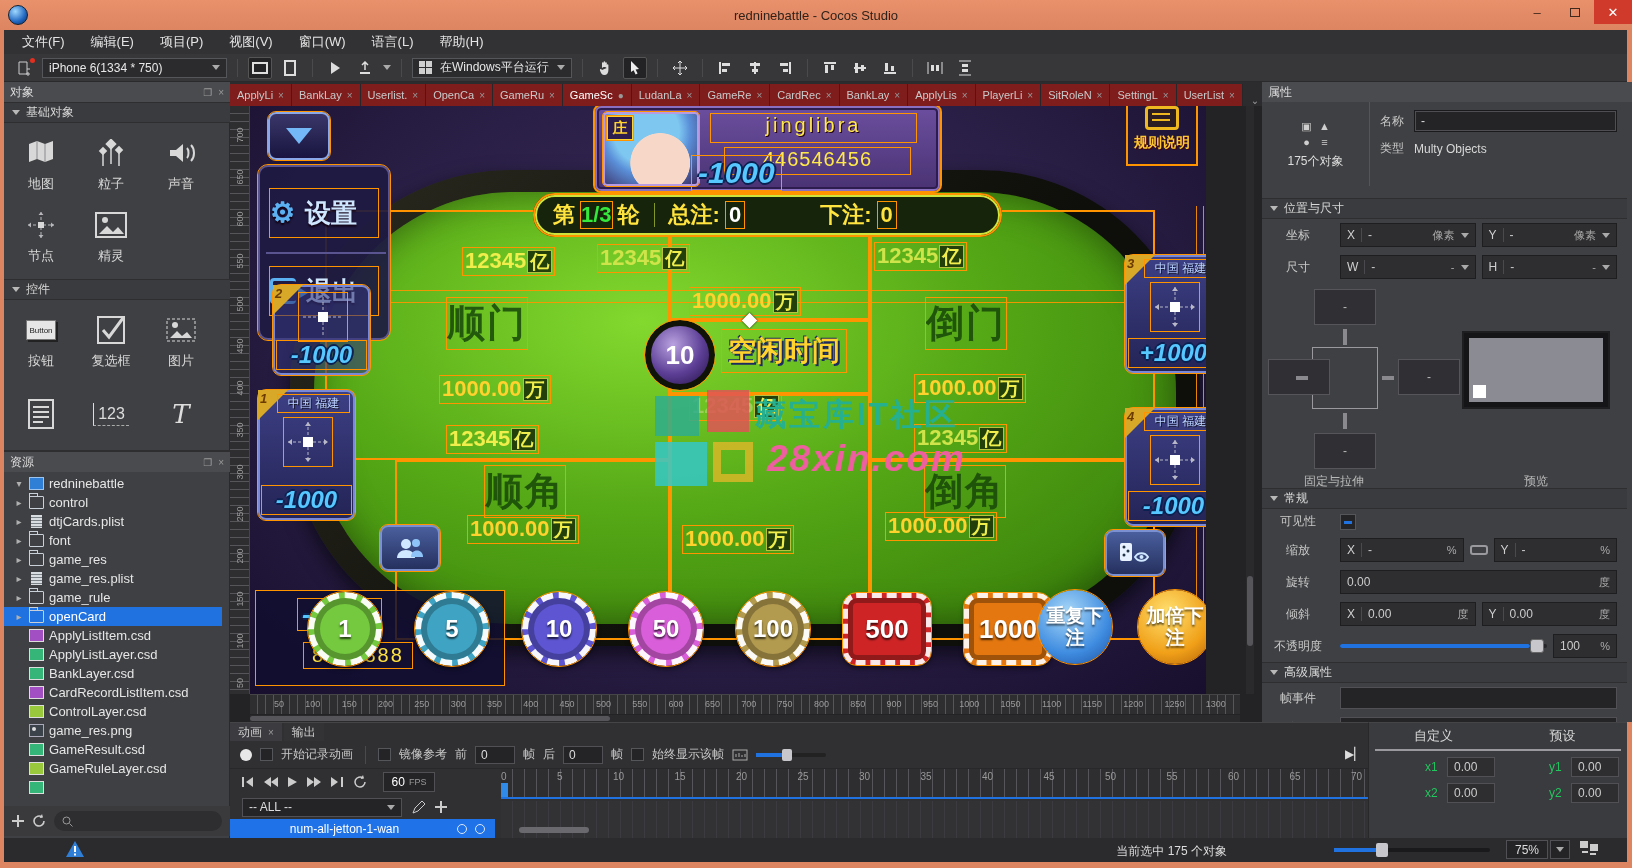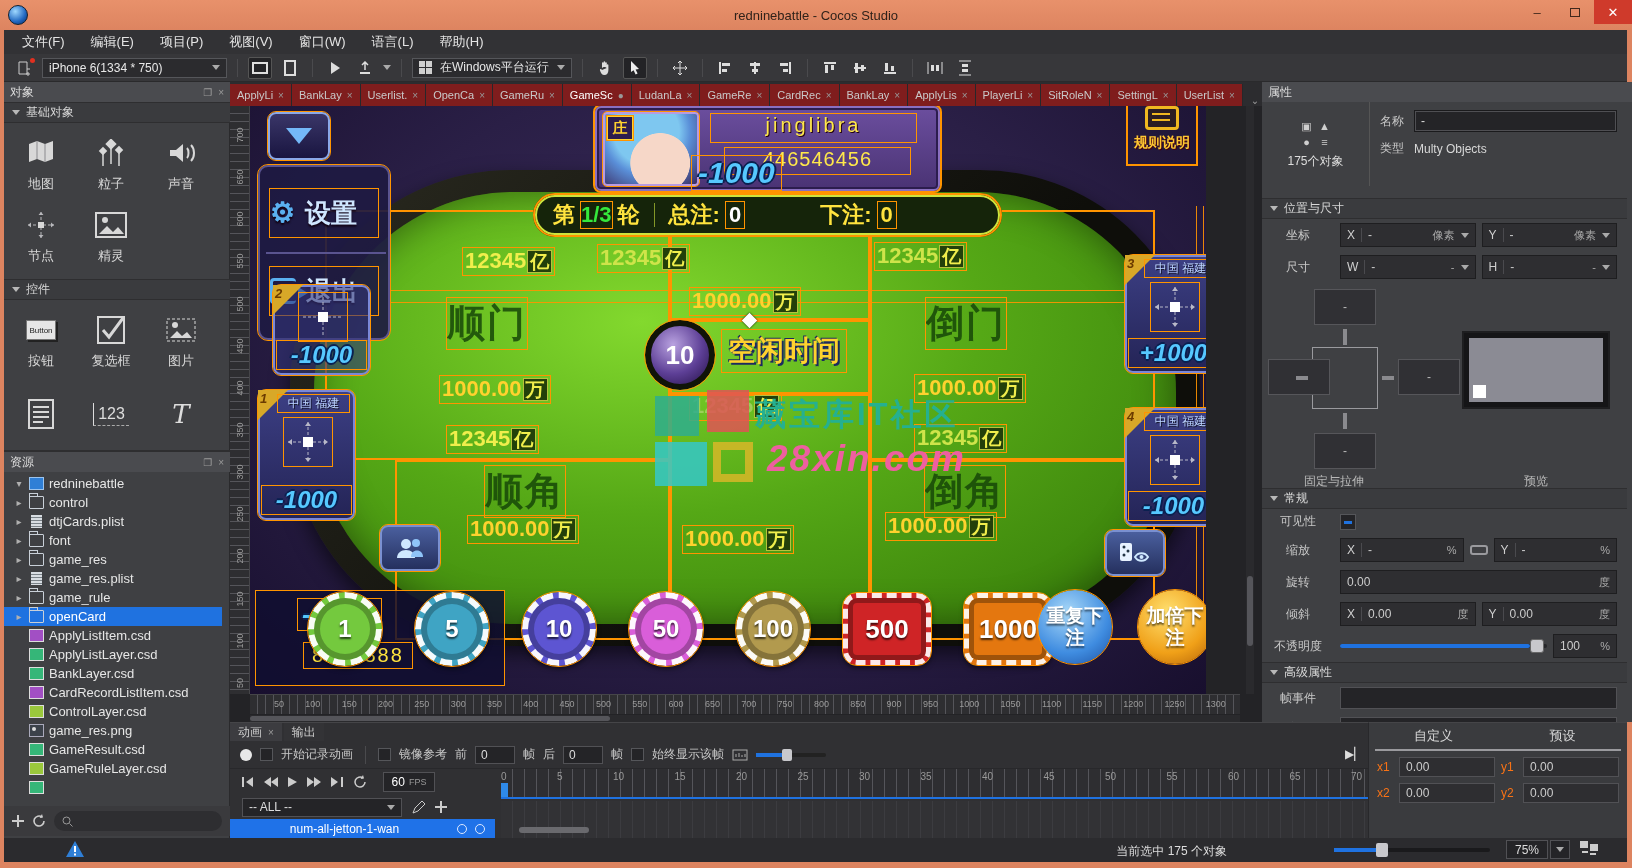--- a/index.html
+++ b/index.html
@@ -224,21 +224,21 @@
 .playhead{position:absolute;left:271px;top:60px;width:7px;height:14px;background:#2f8ae8;}
 .track-area{position:absolute;left:271px;top:78px;width:867px;height:38px;background:#323235;background-image:repeating-linear-gradient(90deg,transparent 0 11px,#3c3c40 11px 12px);}
 .track-thumb{position:absolute;left:18px;top:26px;width:70px;height:6px;background:#6a6a6e;border-radius:3px;}
 .tl-expand{position:absolute;left:1115px;top:24px;color:#ddd;}
 
 .tlr{position:absolute;left:1368px;top:722px;width:259px;height:116px;background:#3a3b3e;border-top:1px solid #454548;border-left:1px solid #28282b;}
 .tlr-tabs{display:flex;height:26px;align-items:center;}
 .tlr-tab{flex:1;text-align:center;color:#d8d8d8;font-size:13px;}
 .tlr-underline{height:2px;background:#9a9a9e;margin:0 6px;}
 .tlr-row{display:flex;align-items:center;gap:6px;padding:6px 8px 0 8px;}
-.tlr-lbl{color:#f97316;width:16px;}
+.tlr-lbl{color:#22c55e;width:16px;margin-left:48px;}
 .tlr-input{flex:1;height:20px;background:#2e2e31;border:1px solid #515155;color:#ccc;display:flex;align-items:center;padding:0 6px;}
 
 .status-bar{position:absolute;left:4px;top:838px;width:1623px;height:24px;background:#2b2b2e;}
 .warn{position:absolute;left:62px;top:3px;}
 .sel-text{position:absolute;right:400px;top:5px;color:#ddd;font-size:12px;}
 .zoom-slider{position:absolute;left:1330px;top:10px;width:156px;height:4px;background:#1a1a1c;border-radius:2px;}
 .zoom-slider .fill{position:absolute;width:44px;height:4px;background:#1f72e0;}
 .zoom-slider .thumb{position:absolute;left:42px;top:-5px;width:12px;height:14px;background:#c8c8cc;border-radius:2px;}
 .zoom-box{position:absolute;left:1502px;top:2px;width:42px;height:19px;background:#242427;border:1px solid #515155;color:#ddd;display:flex;align-items:center;justify-content:center;}
 .zoom-chev{position:absolute;left:1546px;top:2px;width:20px;height:19px;background:#242427;border:1px solid #515155;display:flex;align-items:center;justify-content:center;}

